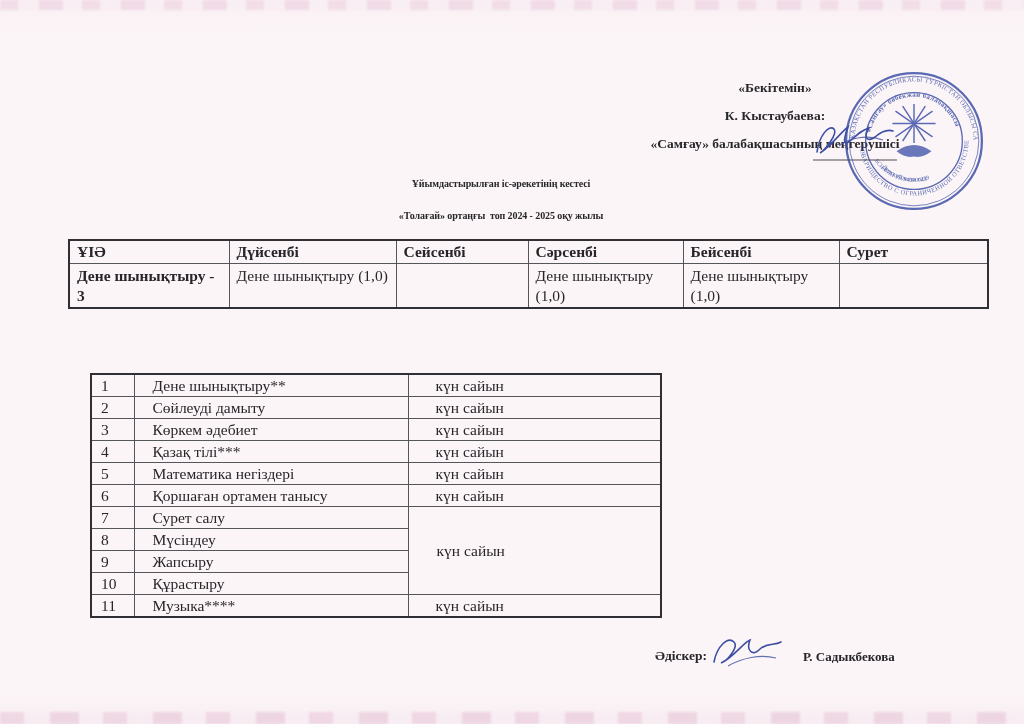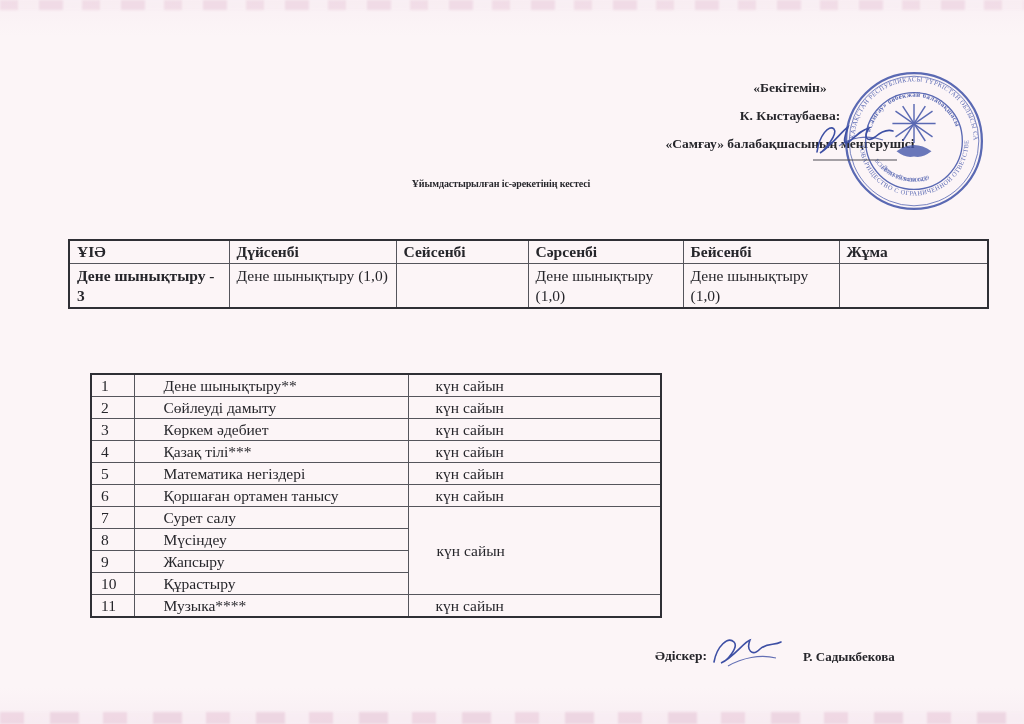--- a/index.html
+++ b/index.html
@@ -22,21 +22,21 @@
   }
   .edge.bottom {
     bottom:0; height:12px;
     background:repeating-linear-gradient(90deg,
       rgba(233,200,217,.6) 0 24px, rgba(247,232,240,.35) 24px 50px,
       rgba(228,193,212,.55) 50px 79px, rgba(248,235,242,.4) 79px 103px);
     filter:blur(1px);
   }
 
   .approval {
-    position:absolute; top:79px; left:575px; width:430px;
+    position:absolute; top:79px; left:560px; width:430px;
     text-align:center; font-weight:bold; font-size:13.5px; line-height:17px;
   }
   .approval div { margin-bottom:11px; }
 
   .stamp { position:absolute; left:842px; top:69px; width:144px; height:144px; opacity:.86; }
   .sig-director { position:absolute; left:809px; top:116px; width:92px; height:50px; }
 
   .doc-title, .doc-subtitle {
     position:absolute; left:0; width:1002px; text-align:center;
     font-weight:bold; font-size:10px; white-space:pre-wrap; letter-spacing:-0.1px;
@@ -60,21 +60,21 @@
   .schedule tr.r2 { height:29px; }
   .schedule tr.r3 { height:23px; }
   .schedule tr.r2 td, .schedule tr.r3 td { vertical-align:middle; }
 
   .daily {
     left:90px; top:373px; width:570px;
     font-size:15.5px; border:2px solid #2f2f35;
   }
   .daily td { border:1px solid #55555c; height:21px; padding:0 4px; vertical-align:middle; overflow:hidden; }
   .daily td.num { padding-left:9px; }
-  .daily td.subj { padding-left:29px; }
+  .daily td.subj { padding-left:18px; }
   .daily td.freq { padding-left:27px; }
   .daily td.freq-merged { padding-left:28px; vertical-align:middle; }
 
   .footer { position:absolute; left:600px; top:628px; width:400px; height:55px; }
   .footer .label { position:absolute; left:55px; top:20px; font-weight:bold; font-size:13.5px; }
   .footer .name  { position:absolute; left:203px; top:21px; font-weight:bold; font-size:13px; }
   .sig-methodist { position:absolute; left:108px; top:2px; width:82px; height:46px; }
 
   .stamp text { font-family:"Liberation Serif","DejaVu Serif",serif; fill:#4053a8; }
 </style>
@@ -129,38 +129,39 @@
     </text>
   </svg>
 
   <svg class="sig-director" viewBox="0 0 92 50">
     <path d="M8,36 C10,20 20,8 25,13 C29,18 16,34 11,37 C22,30 33,15 39,11 C35,22 33,31 41,25 C49,18 53,14 60,12 C54,21 58,27 66,21 C73,15 78,13 84,15" fill="none" stroke="#3d4fa4" stroke-width="1.6" stroke-linecap="round"></path>
     <path d="M30,30 C40,22 58,18 74,24" fill="none" stroke="#3d4fa4" stroke-width="1.1" opacity="0.8"></path>
     <line x1="4" y1="44" x2="88" y2="44" stroke="#4c4c55" stroke-width="1.2"></line>
   </svg>
 
   <div class="doc-title">Ұйымдастырылған іс-әрекетінің кестесі</div>
+  <div class="doc-subtitle">«Толағай» ортаңғы  топ 2024 - 2025 оқу жылы</div>
 
   <table class="schedule">
     <colgroup>
       <col style="width:160px">
         <col style="width:167px">
         <col style="width:132px">
       <col style="width:155px">
         <col style="width:156px">
         <col style="width:149px">
     </colgroup>
     <thead>
       <tr>
         <th>ҰІӘ</th>
         <th>Дүйсенбі</th>
         <th>Сейсенбі</th>
         <th>Сәрсенбі</th>
         <th>Бейсенбі</th>
-        <th>Жұма</th>
+        <th>Сурет</th>
       </tr>
     </thead>
     <tbody>
       <tr class="r1">
         <td class="subject">Дене шынықтыру - 3</td>
         <td>Дене шынықтыру (1,0)</td>
         <td></td>
         <td>Дене шынықтыру (1,0)</td>
         <td>Дене шынықтыру (1,0)</td>
         <td></td>

